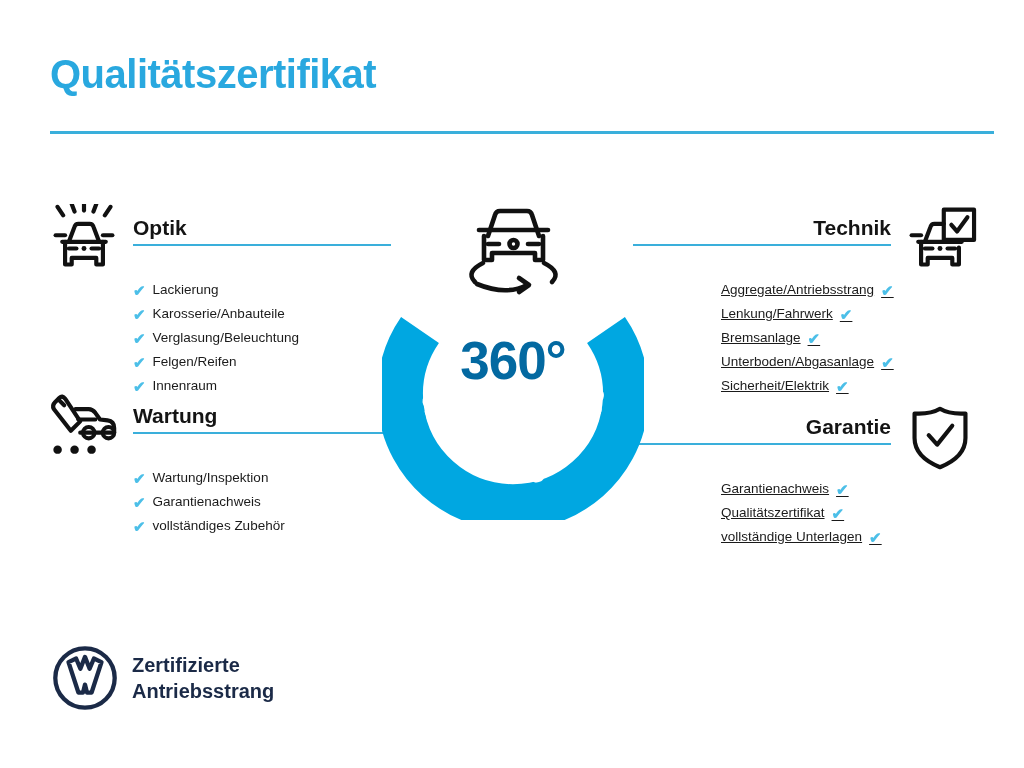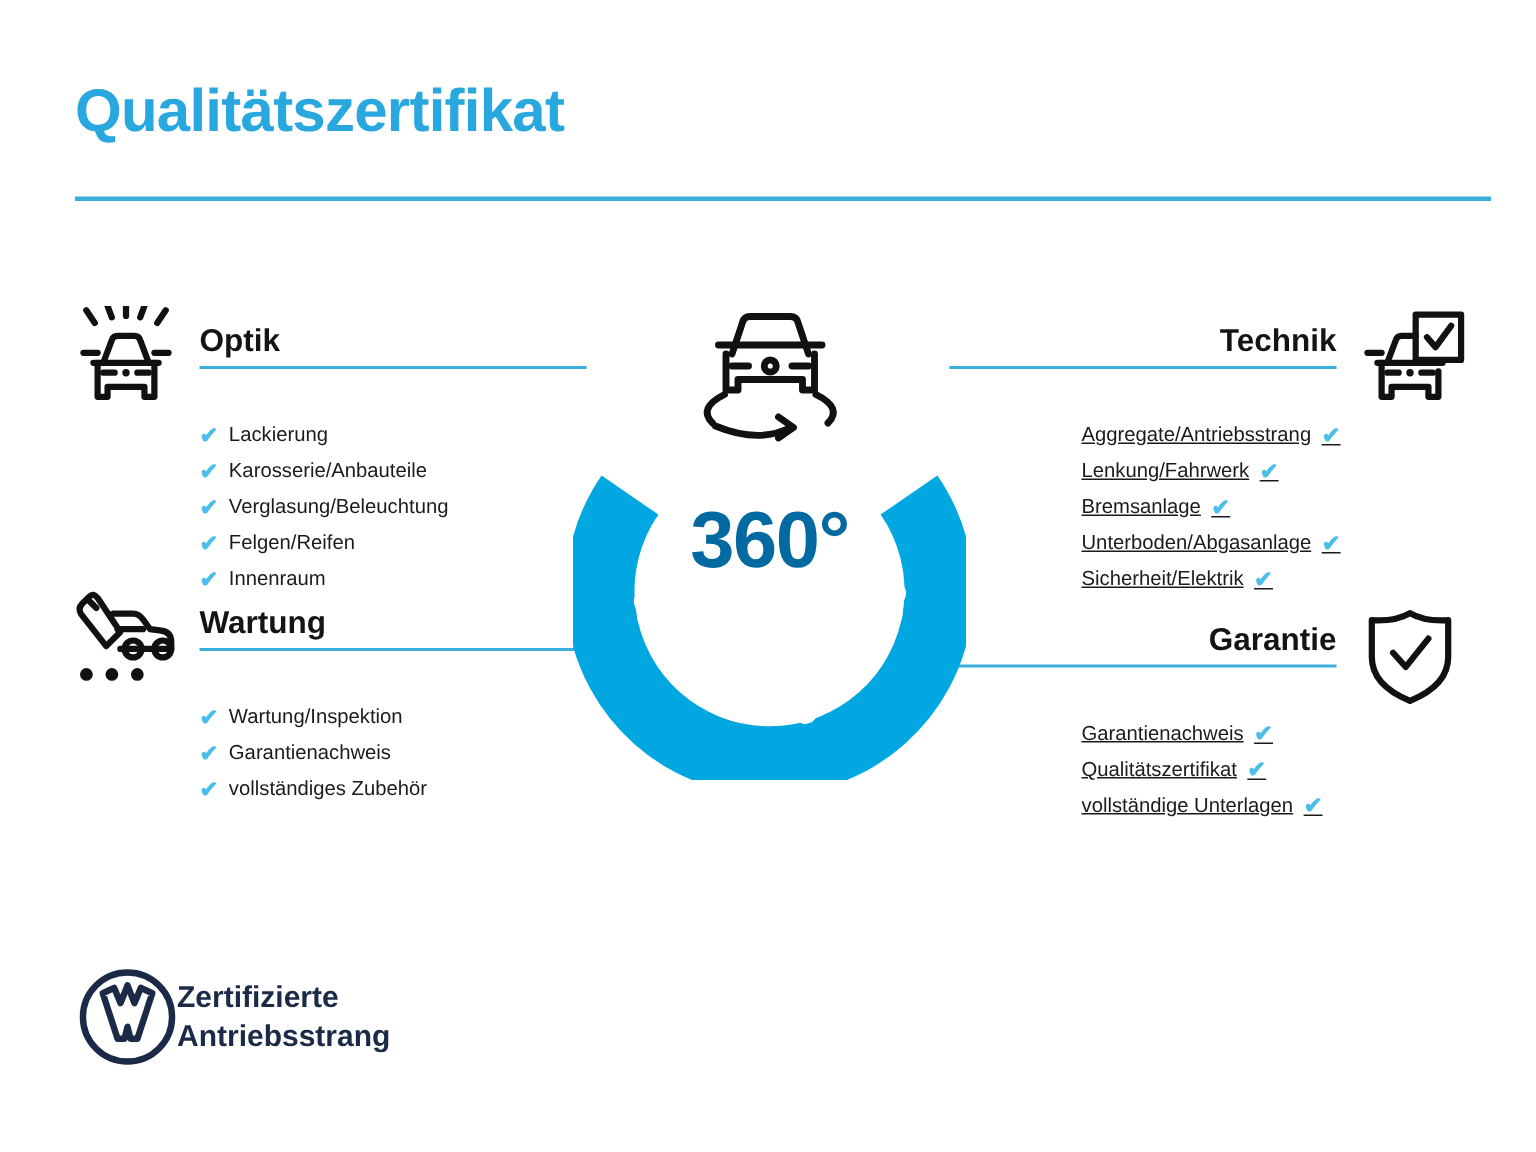--- a/index.html
+++ b/index.html
@@ -153,20 +153,21 @@
   
   .vw-block {
     position: absolute;
     left: 52px;
     top: 645px;
     display: flex;
     align-items: center;
   }
   .vw-mark { width: 66px; height: 66px; flex: 0 0 auto; }
   .vw-text {
+    margin-left: 14px;
     font-size: 20px;
     font-weight: bold;
     line-height: 1.3;
     color: #1b2a47;
     white-space: nowrap;
   }
 </style>
 </head>
 <body>
 

